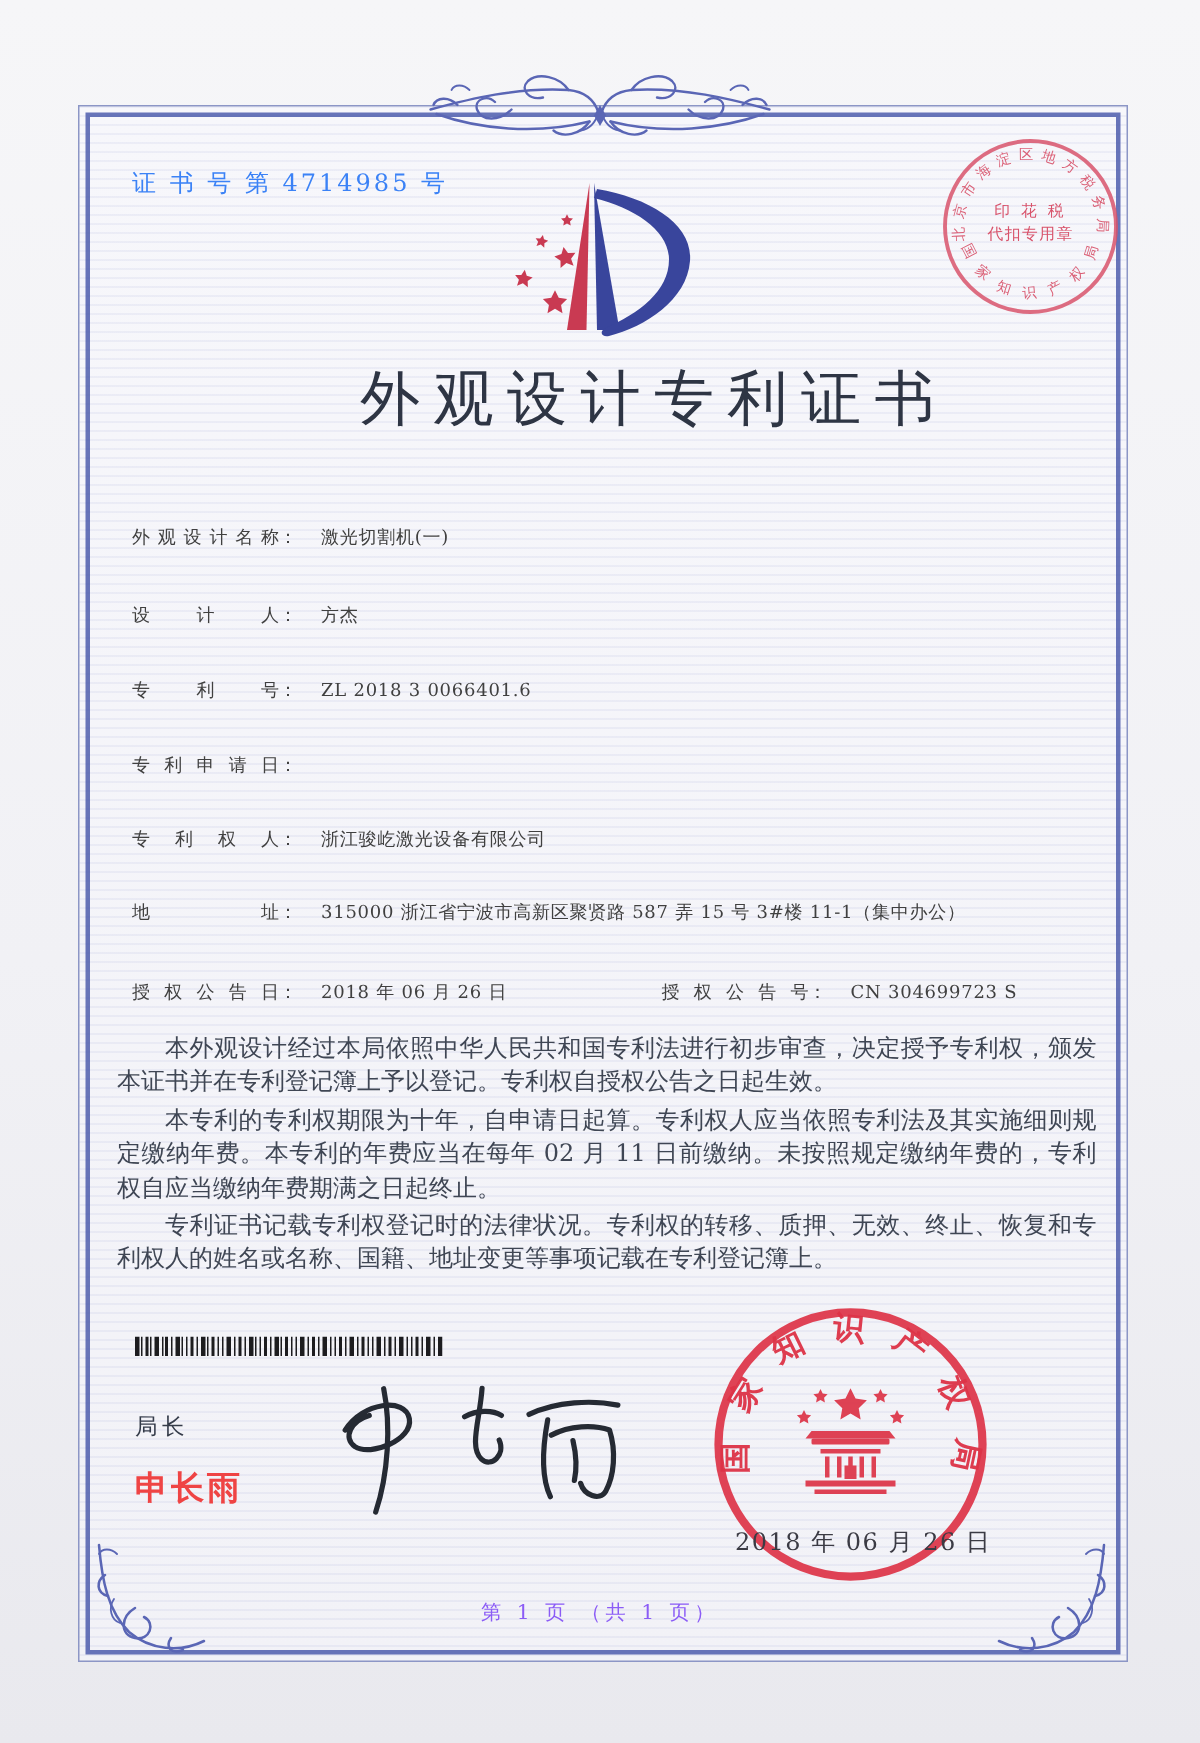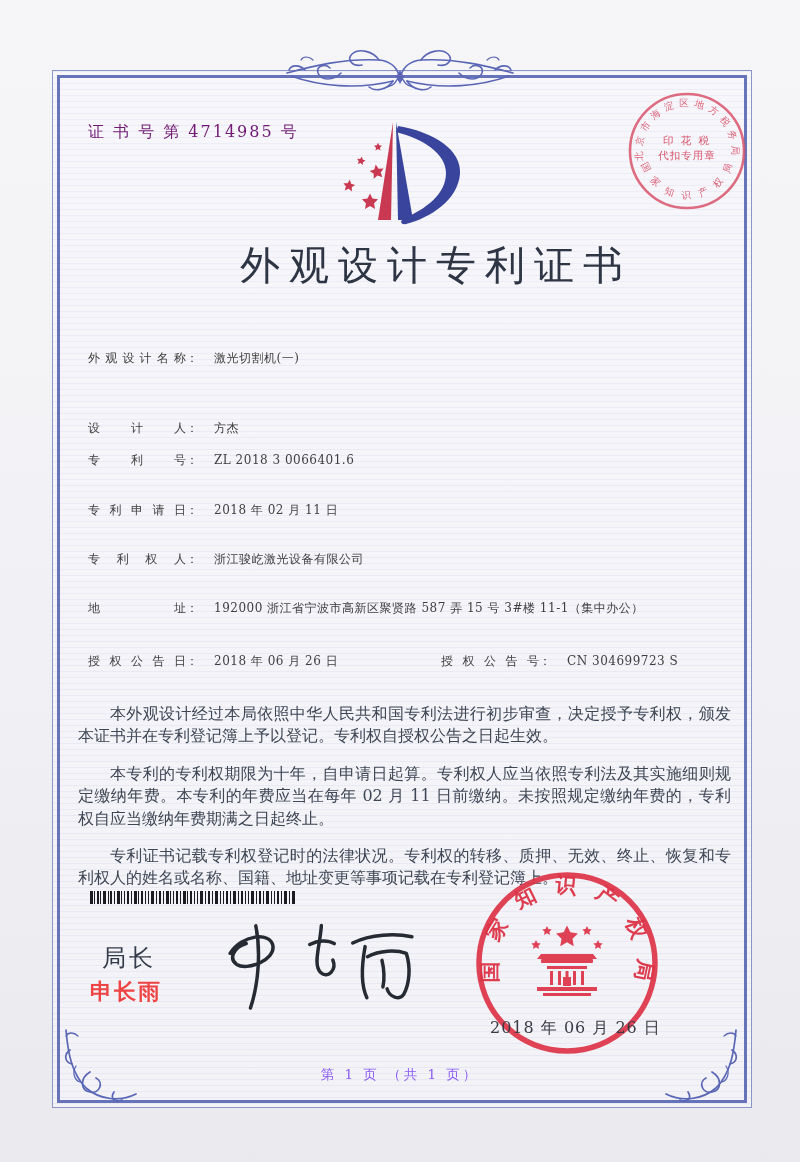--- a/index.html
+++ b/index.html
@@ -15,40 +15,40 @@
     position:absolute;left:52px;top:70px;width:698px;height:1036px;
     border:1px solid #8c96c6;
     background:
       repeating-linear-gradient(180deg, rgba(122,132,198,0.09) 0 1px, rgba(0,0,0,0) 1px 6px),
       linear-gradient(180deg,#f7f7fb,#f2f2f7);
   }
   .frame::before{
     content:"";position:absolute;inset:4px;border:3px solid #4d5dad;opacity:.85;
   }
   
-  .cert-no{left:88px;top:122px;font-size:16px;letter-spacing:2px;color:#701a75;}
+  .cert-no{left:88px;top:112px;font-size:16px;letter-spacing:2px;color:#3b82f6;}
   .logo{left:336px;top:110px;}
   .tax-stamp{left:624px;top:88px;}
   .title{
     left:0;top:238px;width:100%;text-align:center;
     font-size:40px;letter-spacing:9px;color:#2e3544;font-weight:500;padding-left:36px;
   }
   
   .field{left:88px;display:flex;font-size:12px;color:#404040;line-height:25px;white-space:nowrap;}
   .flabel{display:inline-block;width:98px;text-align:justify;text-align-last:justify;flex:0 0 98px;}
   .fvalue{margin-left:16px;letter-spacing:0.5px;}
   .field.wrap{white-space:normal;}
   .field.wrap .fvalue{display:inline-block;width:505px;}
   
   .paras{left:78px;top:688px;width:653px;font-size:16px;line-height:22.4px;
          color:#3f4654;text-align:justify;}
-  .paras p{margin:15px 0 3px 0;text-indent:32px;}
+  .paras p{margin:0 0 3px 0;text-indent:32px;}
   
   .barcode{left:90px;top:891px;}
-  .signer-role{left:90px;top:942px;font-size:24px;color:#343b49;letter-spacing:3px;margin-left:12px;}
+  .signer-role{left:90px;top:942px;font-size:15px;color:#343b49;letter-spacing:3px;}
   .signer-name{left:90px;top:977px;font-size:22px;color:#ef4444;letter-spacing:2px;font-weight:bold;}
   .signature{left:212px;top:908px;transform:rotate(-2deg);}
   .seal{left:472px;top:868px;}
   .seal-date{left:490px;top:1018px;font-size:16px;color:#3b3b44;letter-spacing:1px;z-index:5;}
   .footer-page{left:0;top:1066px;width:100%;text-align:center;font-size:13.5px;
                letter-spacing:3px;color:#8b5cf6;}
   .ornament{left:283px;top:46px;}
   .corner-l{left:56px;top:1026px;}
   .corner-r{left:662px;top:1026px;transform:scaleX(-1);}
 </style>
@@ -125,44 +125,43 @@
   <text x="63" y="71" text-anchor="middle" font-size="10.5" fill="#d8536b" letter-spacing="1">代扣专用章</text>
 </svg>
 
 <div class="abs title">外观设计专利证书</div>
 
 <div class="abs field" style="top:346px">
   <span class="flabel">外观设计名称</span>
     <span>：</span>
   <span class="fvalue">激光切割机(一)</span>
 </div>
-<div class="abs field" style="top:416px">
+<div class="abs field" style="top:398px">
   <span class="flabel">设计人</span>
     <span>：</span>
   <span class="fvalue">方杰</span>
 </div>
 <div class="abs field" style="top:448px">
   <span class="flabel">专利号</span>
     <span>：</span>
   <span class="fvalue">ZL 2018 3 0066401.6</span>
 </div>
 <div class="abs field" style="top:498px">
   <span class="flabel">专利申请日</span>
     <span>：</span>
-  <span class="fvalue">2018 年 02 月 11 日</span>
 </div>
 <div class="abs field" style="top:547px">
   <span class="flabel">专利权人</span>
     <span>：</span>
   <span class="fvalue">浙江骏屹激光设备有限公司</span>
 </div>
 <div class="abs field wrap" style="top:596px">
   <span class="flabel">地址</span>
     <span>：</span>
-  <span class="fvalue">192000 浙江省宁波市高新区聚贤路 587 弄 15 号 3#楼 11-1（集中办公）</span>
+  <span class="fvalue">315000 浙江省宁波市高新区聚贤路 587 弄 15 号 3#楼 11-1（集中办公）</span>
 </div>
 <div class="abs field" style="top:649px">
   <span class="flabel">授权公告日</span>
     <span>：</span>
   <span class="fvalue">2018 年 06 月 26 日</span>
 </div>
 <div class="abs field" style="top:649px;left:441px">
   <span class="flabel">授权公告号</span>
     <span>：</span>
   <span class="fvalue">CN 304699723 S</span>

